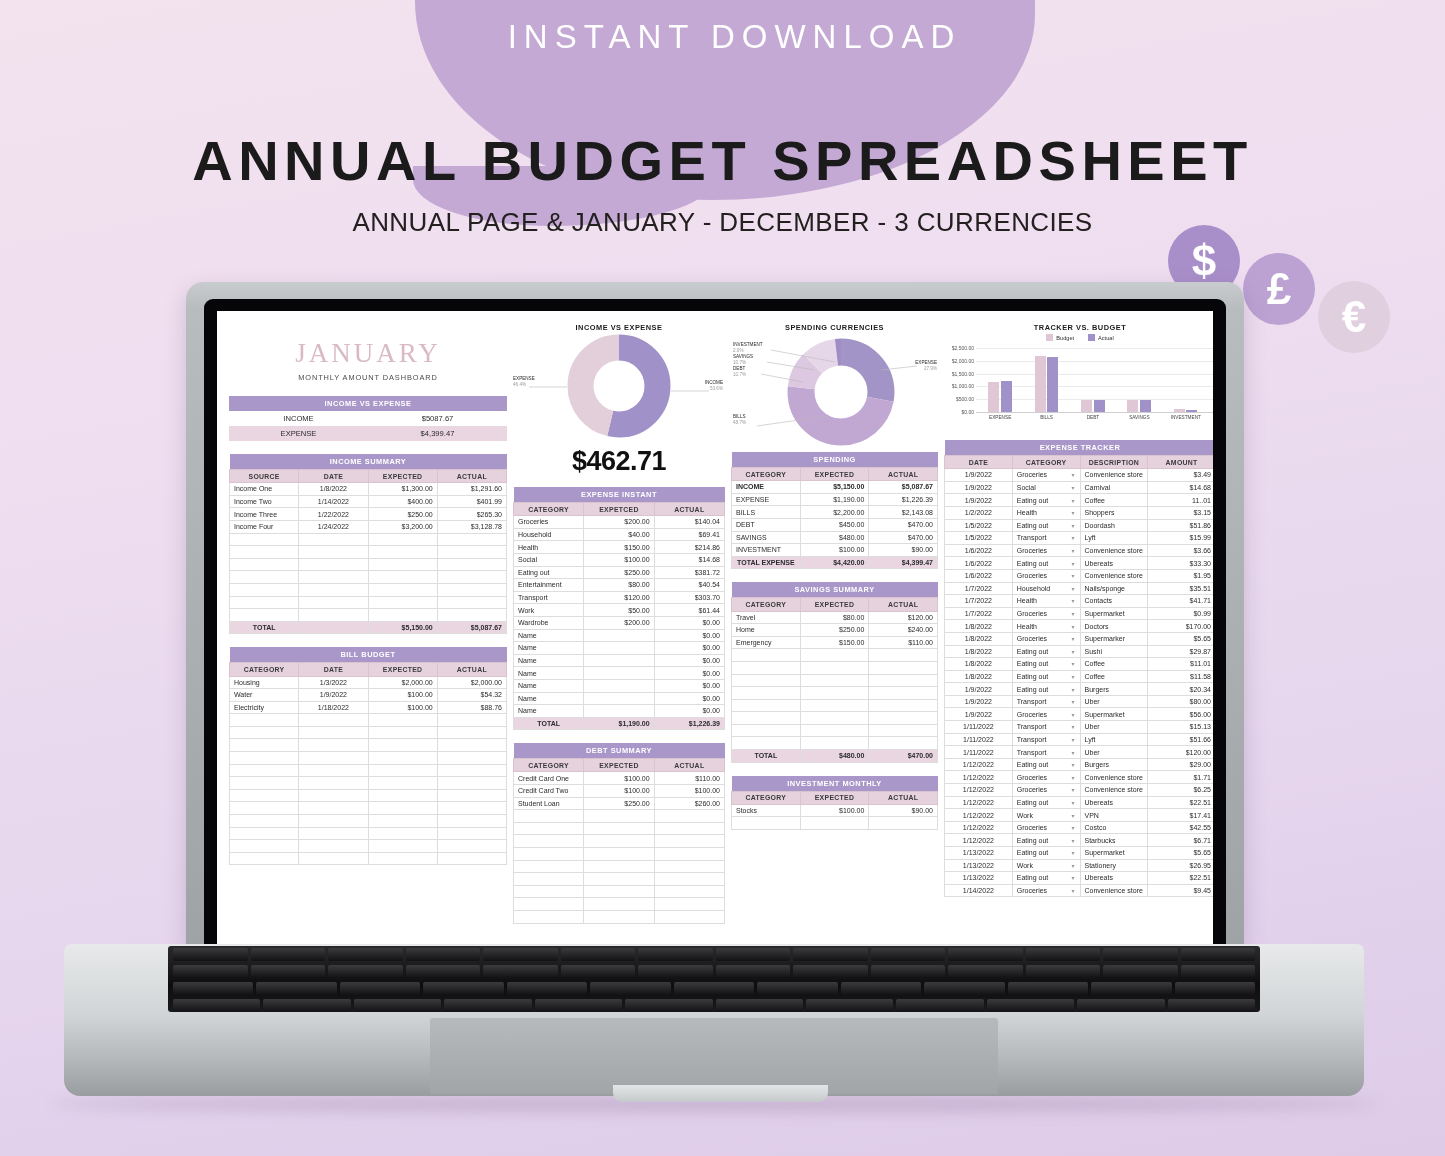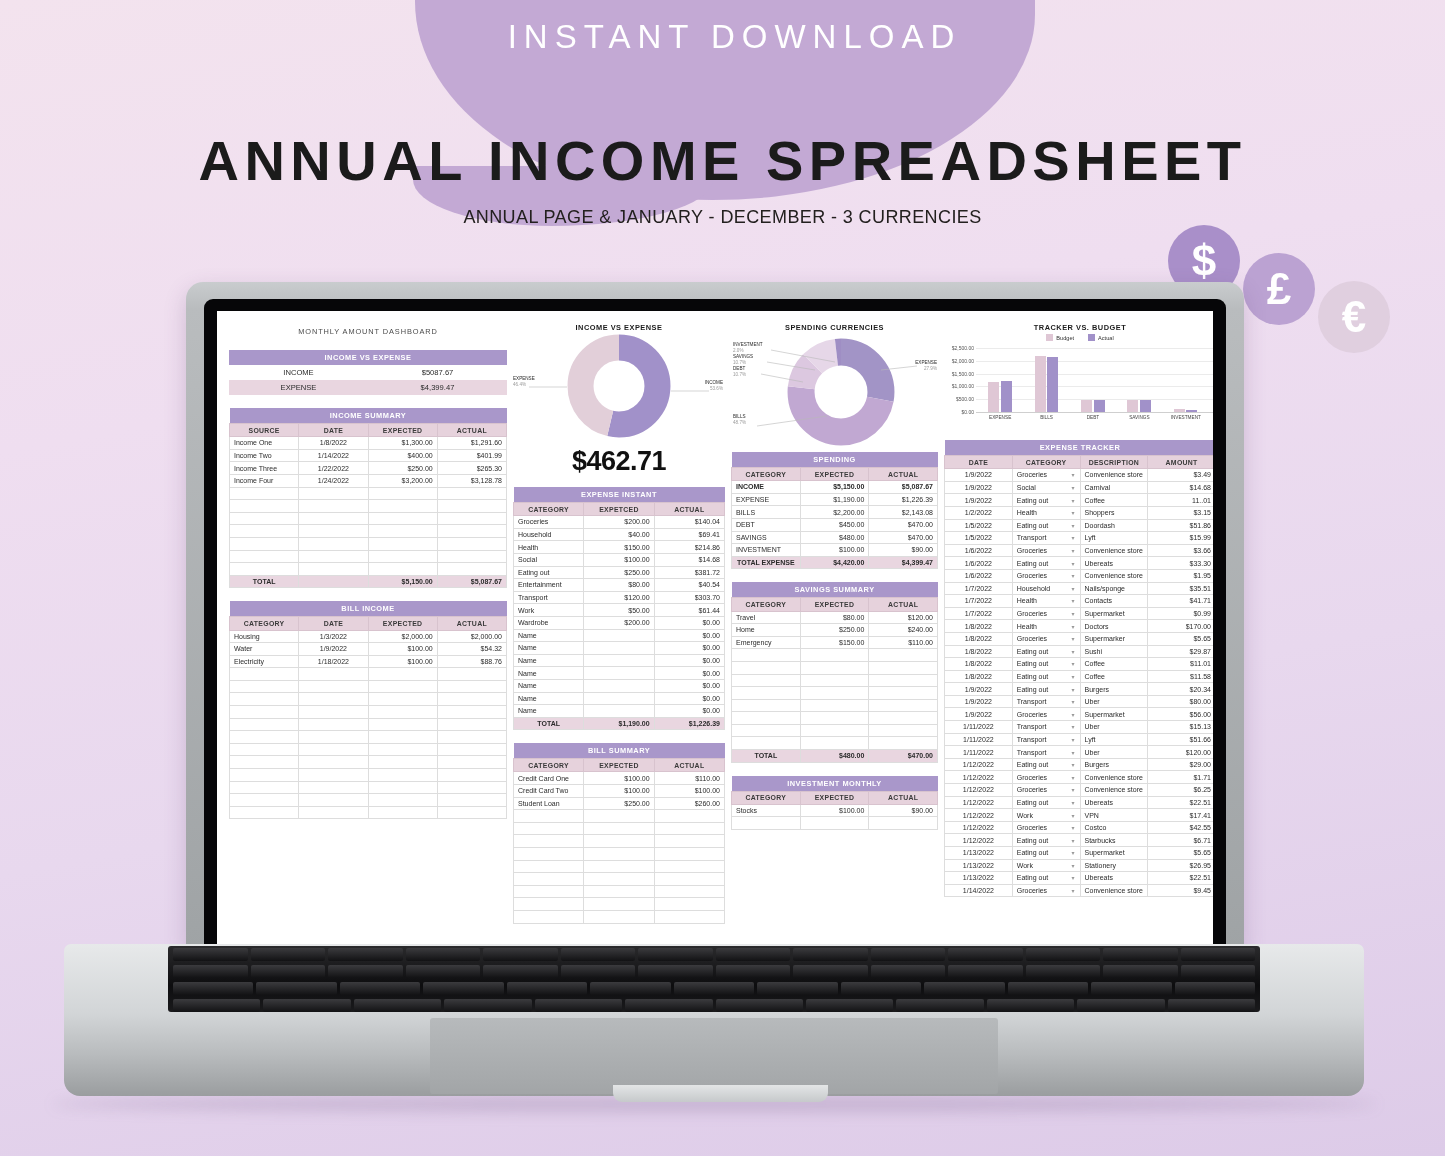--- a/index.html
+++ b/index.html
@@ -23,21 +23,21 @@
   .instant {
     position: absolute; left: 0; top: 18px; width: 100%; text-align: center;
     color: #ffffff; font-size: 33px; letter-spacing: 7px; font-weight: 400; padding-left: 24px;
   }
   .main-title {
     position: absolute; left: 0; top: 128px; width: 100%; text-align: center;
     color: #1b1b1b; font-size: 56px; font-weight: 700; letter-spacing: 5.5px;
   }
   .sub-title {
     position: absolute; left: 0; top: 207px; width: 100%; text-align: center;
-    color: #23201f; font-size: 18px; letter-spacing: 0.4px; font-weight: 400;
+    color: #23201f; font-size: 26px; letter-spacing: 0.4px; font-weight: 400;
   }
 
   
   .coin {
     position: absolute; border-radius: 50%; display: flex;
     align-items: center; justify-content: center;
     color: #fff; font-weight: 700;
   }
   #coin-usd { left: 1168px; top: 225px; width: 72px; height: 72px; background:#a98fc9; font-size: 44px; }
   #coin-gbp { left: 1243px; top: 253px; width: 72px; height: 72px; background:#bba2d2; font-size: 44px; }
@@ -140,35 +140,36 @@
   .bar { width:11px; }
   .xlab { position:absolute; font-size:4.7px; color:#444; text-align:center; }
 
   .drop { float:right; color:#999; font-size:6px; margin-right:1px; }
 </style>
 </head>
 <body>
 
 <div class="blob"></div>
 <div class="instant">INSTANT DOWNLOAD</div>
-<div class="main-title">ANNUAL INCOME SPREADSHEET</div>
+<div class="main-title">ANNUAL BUDGET SPREADSHEET</div>
 <div class="sub-title">ANNUAL PAGE &amp; JANUARY - DECEMBER - 3 CURRENCIES</div>
 
 <div class="coin" id="coin-usd">$</div>
 <div class="coin" id="coin-gbp">£</div>
 <div class="coin" id="coin-eur">€</div>
 
 <div class="base-shadow"></div>
 <div class="laptop-lid">
   <div class="screen-bezel">
     <div class="screen">
 
       <div class="sheet">
 
         <div class="col" id="col-left">
+          <div class="month-title">JANUARY</div>
           <div class="month-sub">MONTHLY AMOUNT DASHBOARD</div>
 
           <table style="margin-top:14px">
             <thead>
                 <tr class="tbl-head">
                   <th colspan="2">INCOME VS EXPENSE</th>
                 </tr>
               </thead>
             <tbody class="ive" id="ive-body">
                 <tr class="r1">
@@ -266,21 +267,21 @@
                   <td class="ctr">&nbsp;</td>
                   <td class="num">$5,150.00</td>
                   <td class="num">$5,087.67</td>
                 </tr>
               </tbody>
           </table>
 
           <table style="margin-top:13px">
             <thead>
               <tr class="tbl-head">
-                  <th colspan="4">BILL INCOME</th>
+                  <th colspan="4">BILL BUDGET</th>
                 </tr>
               <tr class="col-head" id="bill-head">
                   <th>CATEGORY</th>
                   <th>DATE</th>
                   <th>EXPECTED</th>
                   <th>ACTUAL</th>
                 </tr>
             </thead>
             <tbody id="bill-body">
                 <tr>
@@ -495,21 +496,21 @@
                   <td class="lbl">TOTAL</td>
                   <td class="num">$1,190.00</td>
                   <td class="num">$1,226.39</td>
                 </tr>
               </tbody>
           </table>
 
           <table style="margin-top:13px">
             <thead>
               <tr class="tbl-head">
-                  <th colspan="3">BILL SUMMARY</th>
+                  <th colspan="3">DEBT SUMMARY</th>
                 </tr>
               <tr class="col-head" id="debt-head">
                   <th>CATEGORY</th>
                   <th>EXPECTED</th>
                   <th>ACTUAL</th>
                 </tr>
             </thead>
             <tbody id="debt-body">
                 <tr>
                   <td class="lbl">Credit Card One</td>

